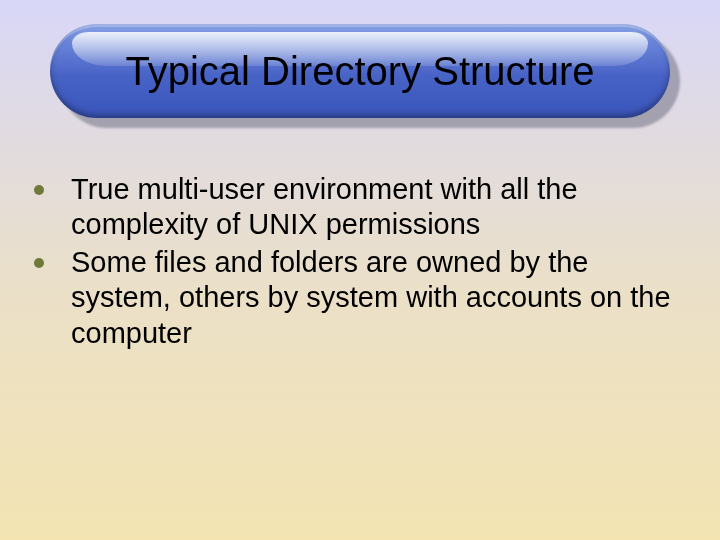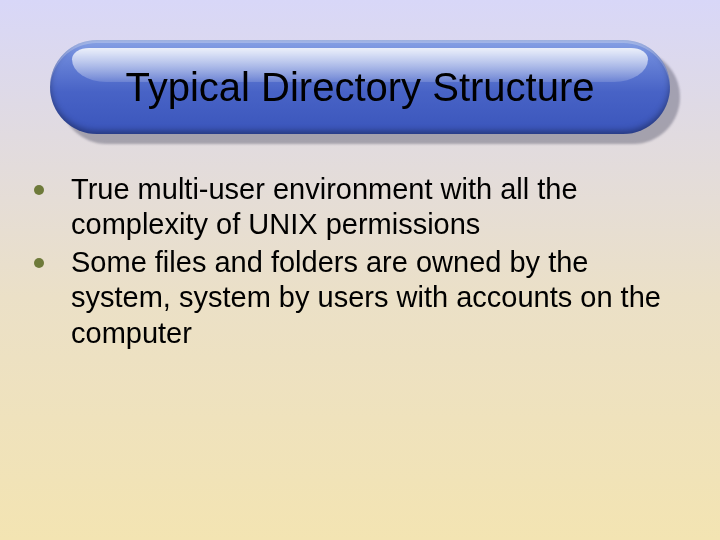--- a/index.html
+++ b/index.html
@@ -13,21 +13,21 @@
   .slide {
     width: 720px;
     height: 540px;
     background: linear-gradient(180deg, #d8d7f8 0%, #e1dbe0 25%, #ebe0c7 55%, #f3e4b2 100%);
     position: relative;
     box-sizing: border-box;
   }
   .title-wrap {
     position: absolute;
     left: 50px;
-    top: 40px;
+    top: 24px;
     width: 620px;
     height: 113px;
   }
   .title-shadow {
     position: absolute;
     left: 10px;
     top: 10px;
     width: 620px;
     height: 94px;
     border-radius: 47px;
@@ -109,19 +109,19 @@
 
   <div class="body">
 
     <div class="bullet-row">
       <div class="dot"></div>
       <div class="bullet-text">True multi-user environment with all the complexity of UNIX permissions</div>
     </div>
 
     <div class="bullet-row">
       <div class="dot"></div>
-      <div class="bullet-text">Some files and folders are owned by the system, system by users with accounts on the computer</div>
+      <div class="bullet-text">Some files and folders are owned by the system, others by system with accounts on the computer</div>
     </div>
 
 
   </div>
 
 </div>
 
 </body></html>

